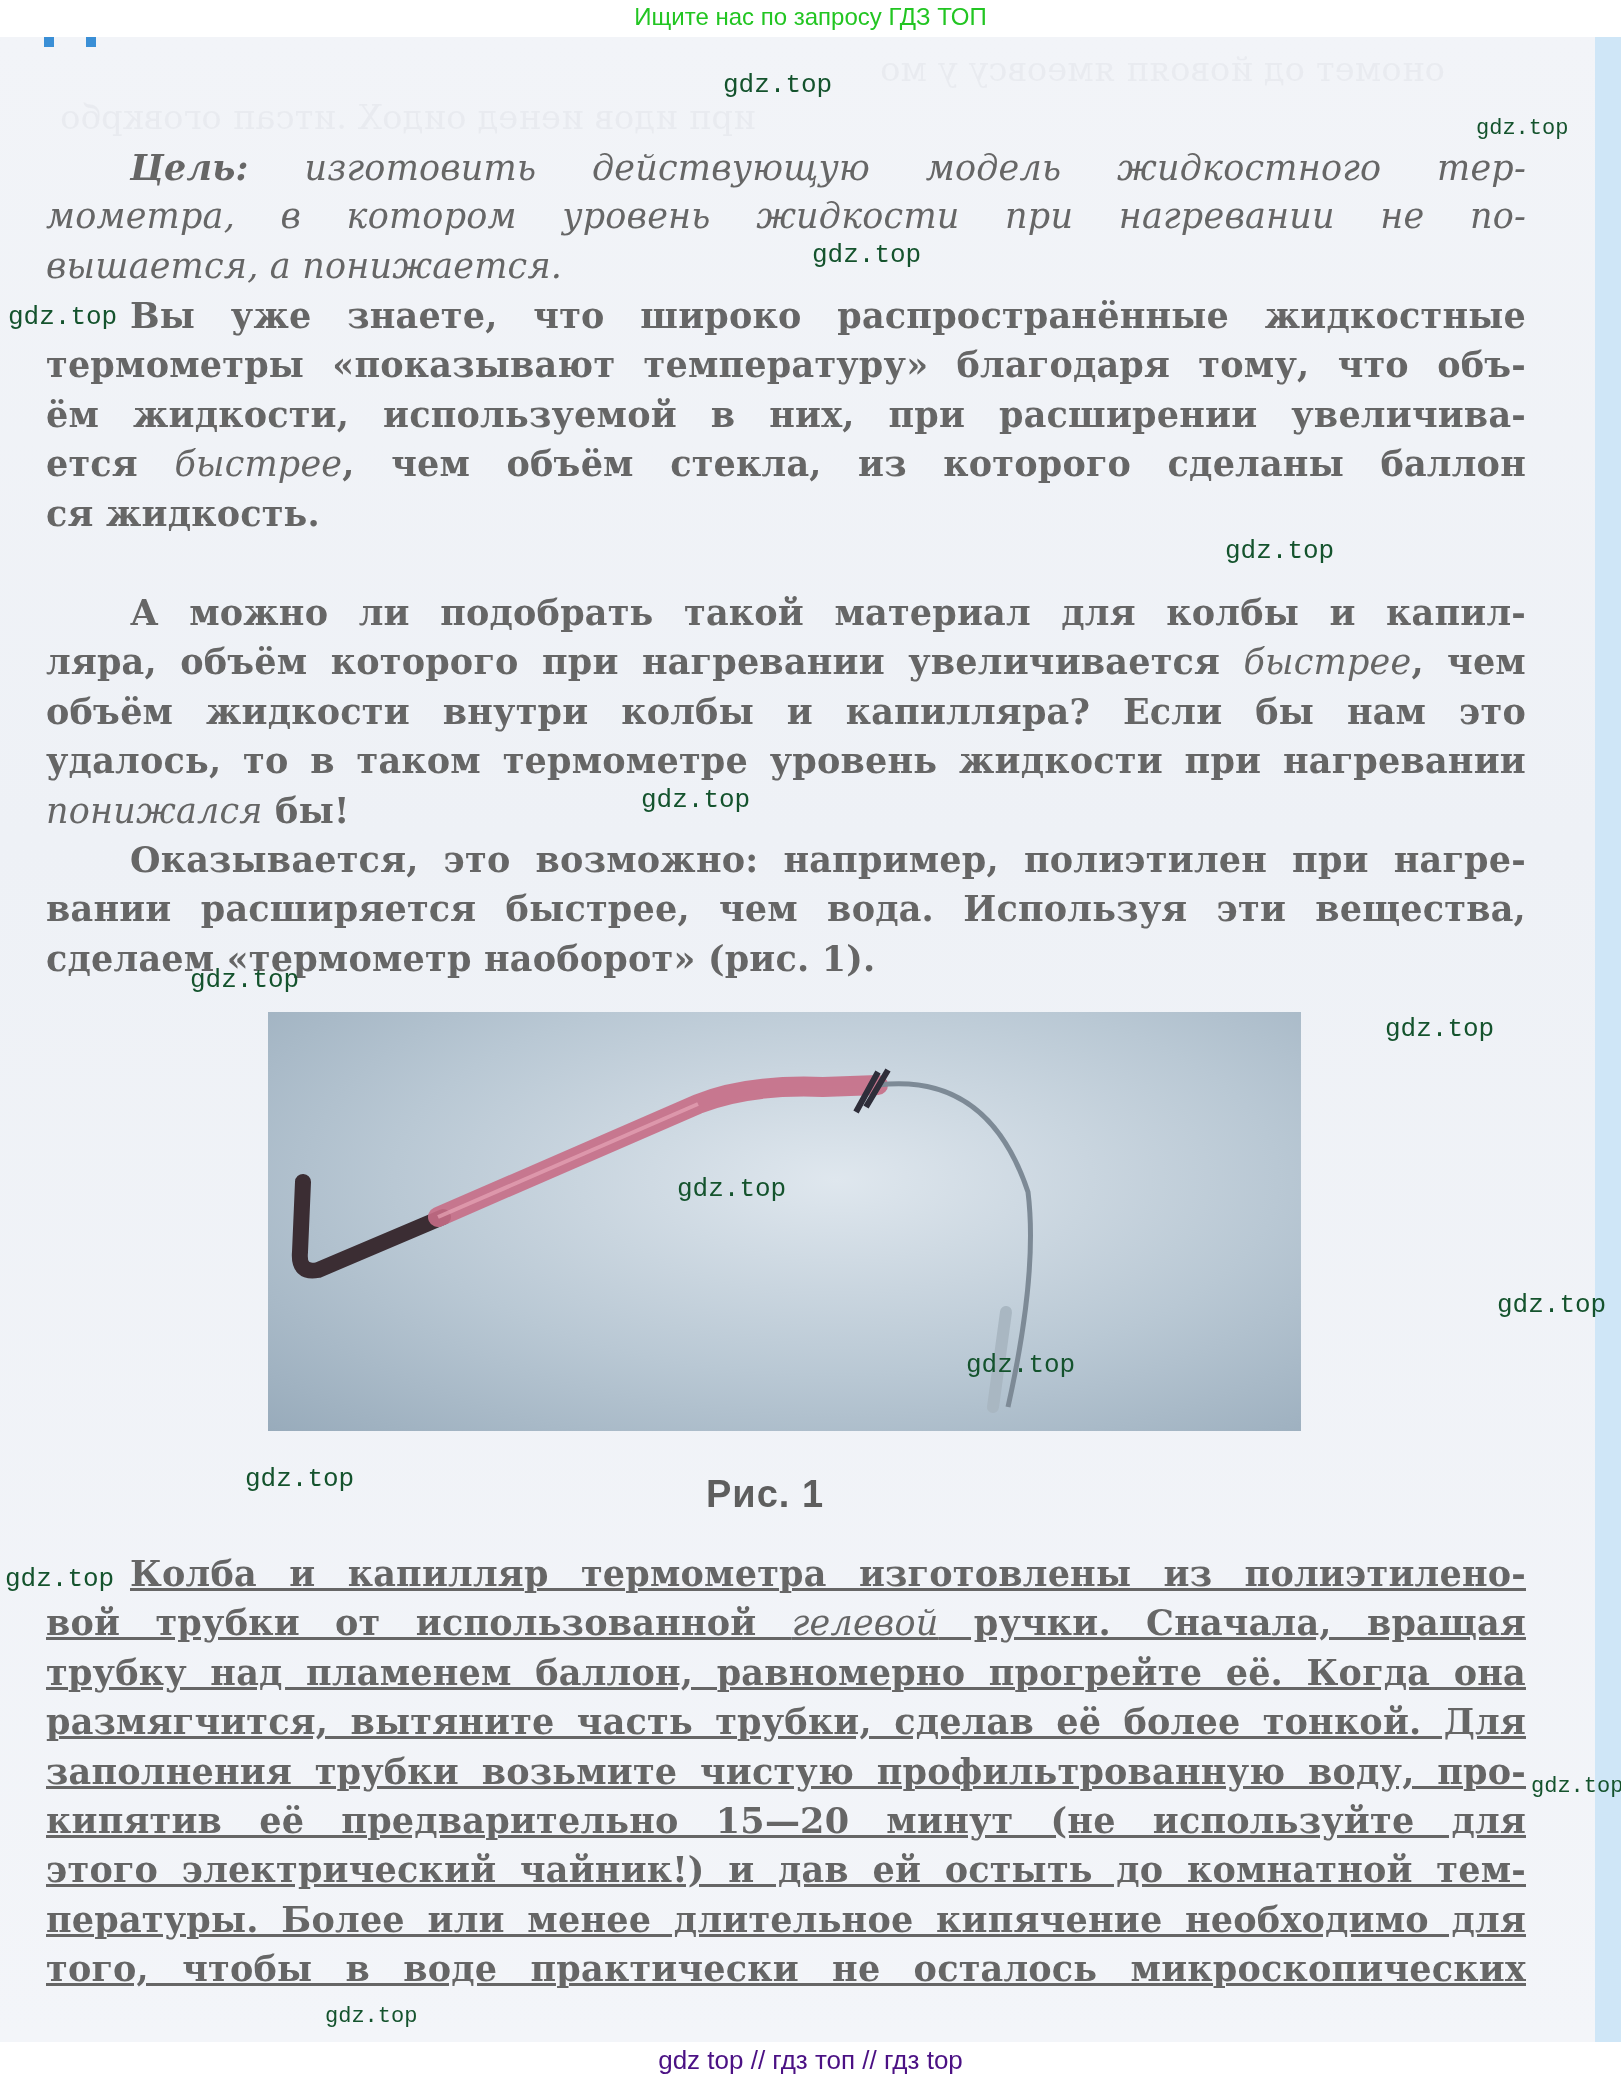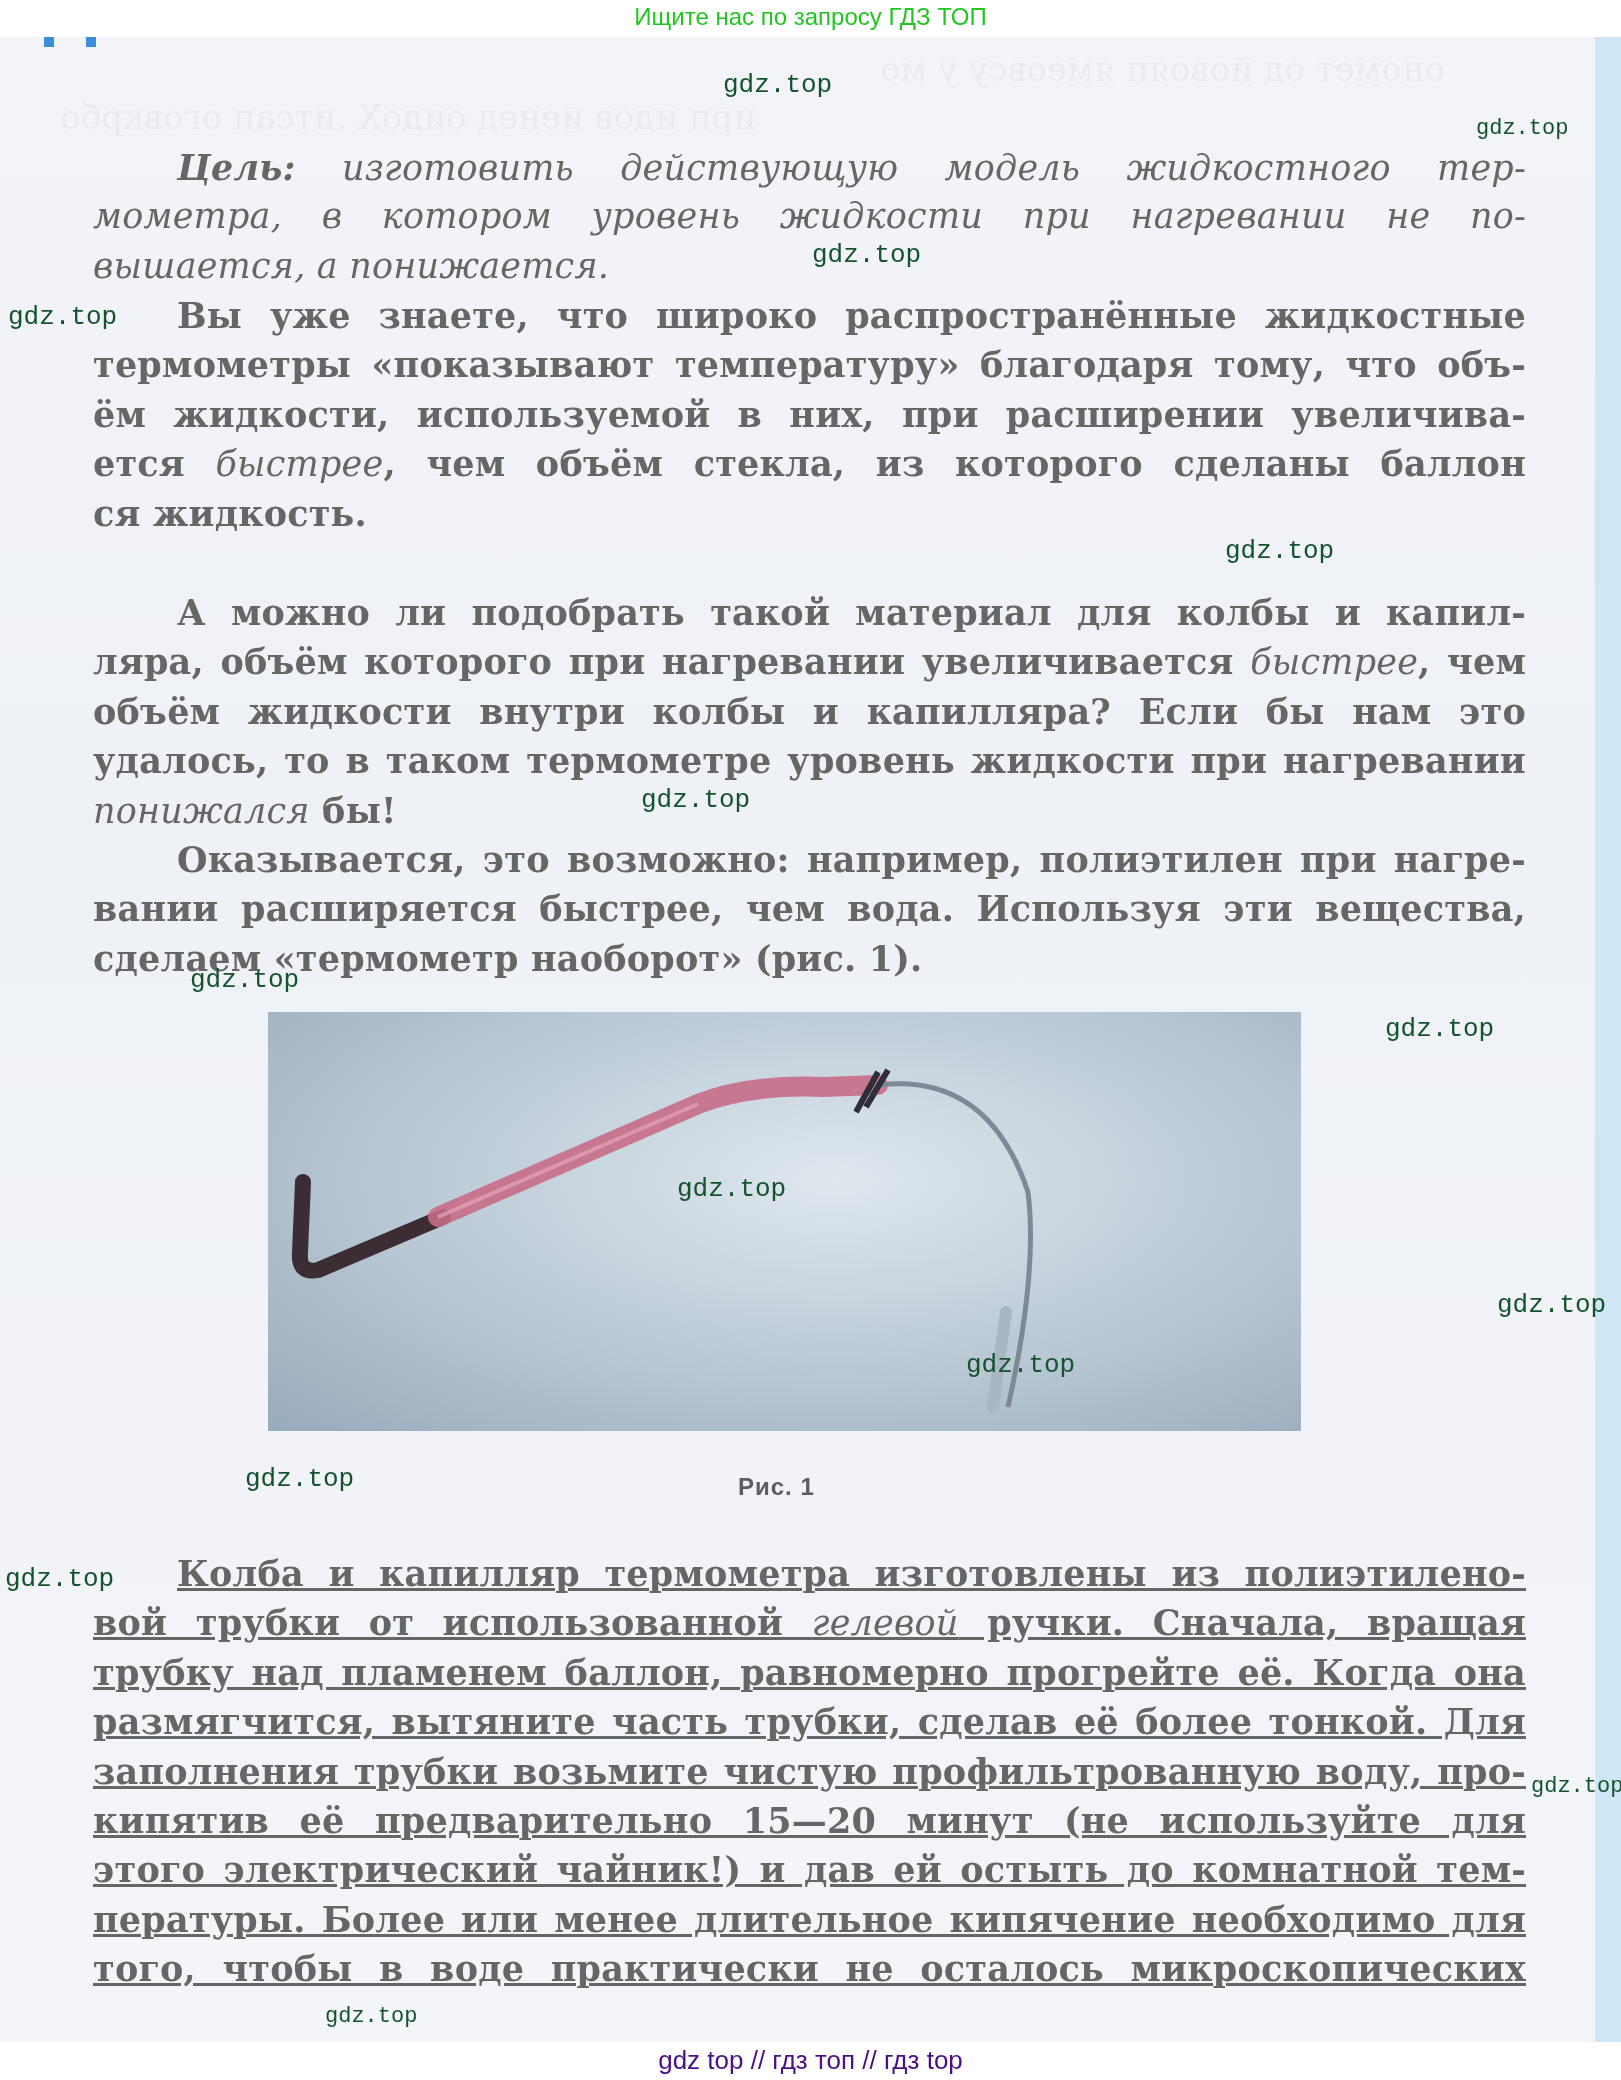--- a/index.html
+++ b/index.html
@@ -35,36 +35,35 @@
     position:absolute; left:47px; top:40px;
     font-family:"Liberation Sans", sans-serif; font-weight:bold;
     font-size:39px; color:#5b5b5b; letter-spacing:0.5px;
   }
   .text-block {
     position:absolute; left:46px; width:1480px;
     font-size:35px; line-height:49.4px; color:#666666;
     text-align:justify; text-align-last:justify;
     font-weight:bold; letter-spacing:0.2px;
   }
-  .text-block .line { display:block; height:49.4px; white-space:nowrap; overflow:hidden; text-align:justify; text-align-last:justify;margin-left:47px; }
+  .text-block .line { display:block; height:49.4px; white-space:nowrap; overflow:hidden; text-align:justify; text-align-last:justify; }
   .text-block .line.last { text-align-last:left; }
   .ind { padding-left:84px; }
   .it { font-style:italic; font-weight:normal; }
   .goal { font-style:italic; font-weight:normal; }
   .goal b { font-weight:bold; }
   .photo {
     position:absolute; left:268px; top:975px; width:1033px; height:419px;
     background:radial-gradient(ellipse at 55% 40%, #dfe7ee 0%, #b9c8d4 55%, #98abbb 100%);
   }
   .photo svg { position:absolute; left:0; top:0; }
   .caption {
     position:absolute; left:706px; top:1436px;
-    font-family:"Liberation Sans", sans-serif; font-weight:bold; font-size:24px; color:#5e5e5e;
+    font-family:"Liberation Sans", sans-serif; font-weight:bold; font-size:38px; color:#5e5e5e;
     letter-spacing:1px;
-    margin-left:32px;
   }
   .wm {
     position:absolute; font-family:Liberation Mono, monospace; font-size:26px; color:#14532d;
     line-height:30px;
   }
   .wm.small { font-size:22px; }
   .footer {
     position:absolute; left:0; top:2042px; width:1621px; height:38px; background:#ffffff;
     text-align:center; font-family:Liberation Sans, sans-serif; font-size:26px; color:#4b1184; line-height:36px;
   }

